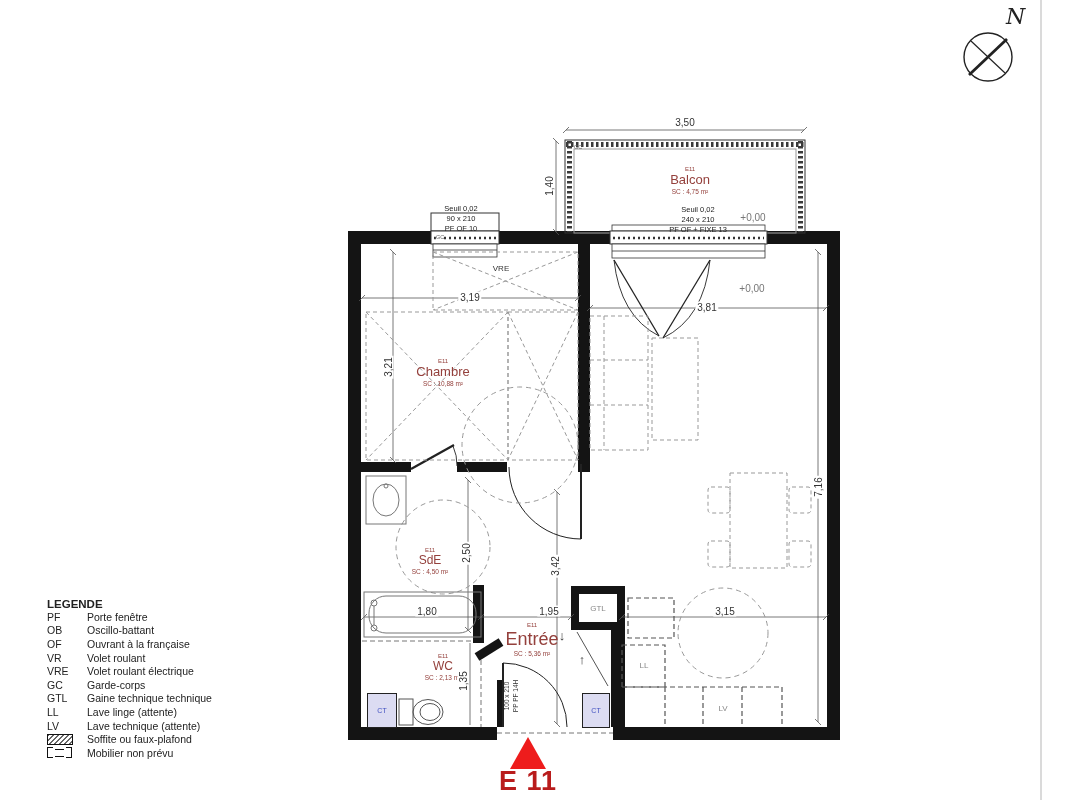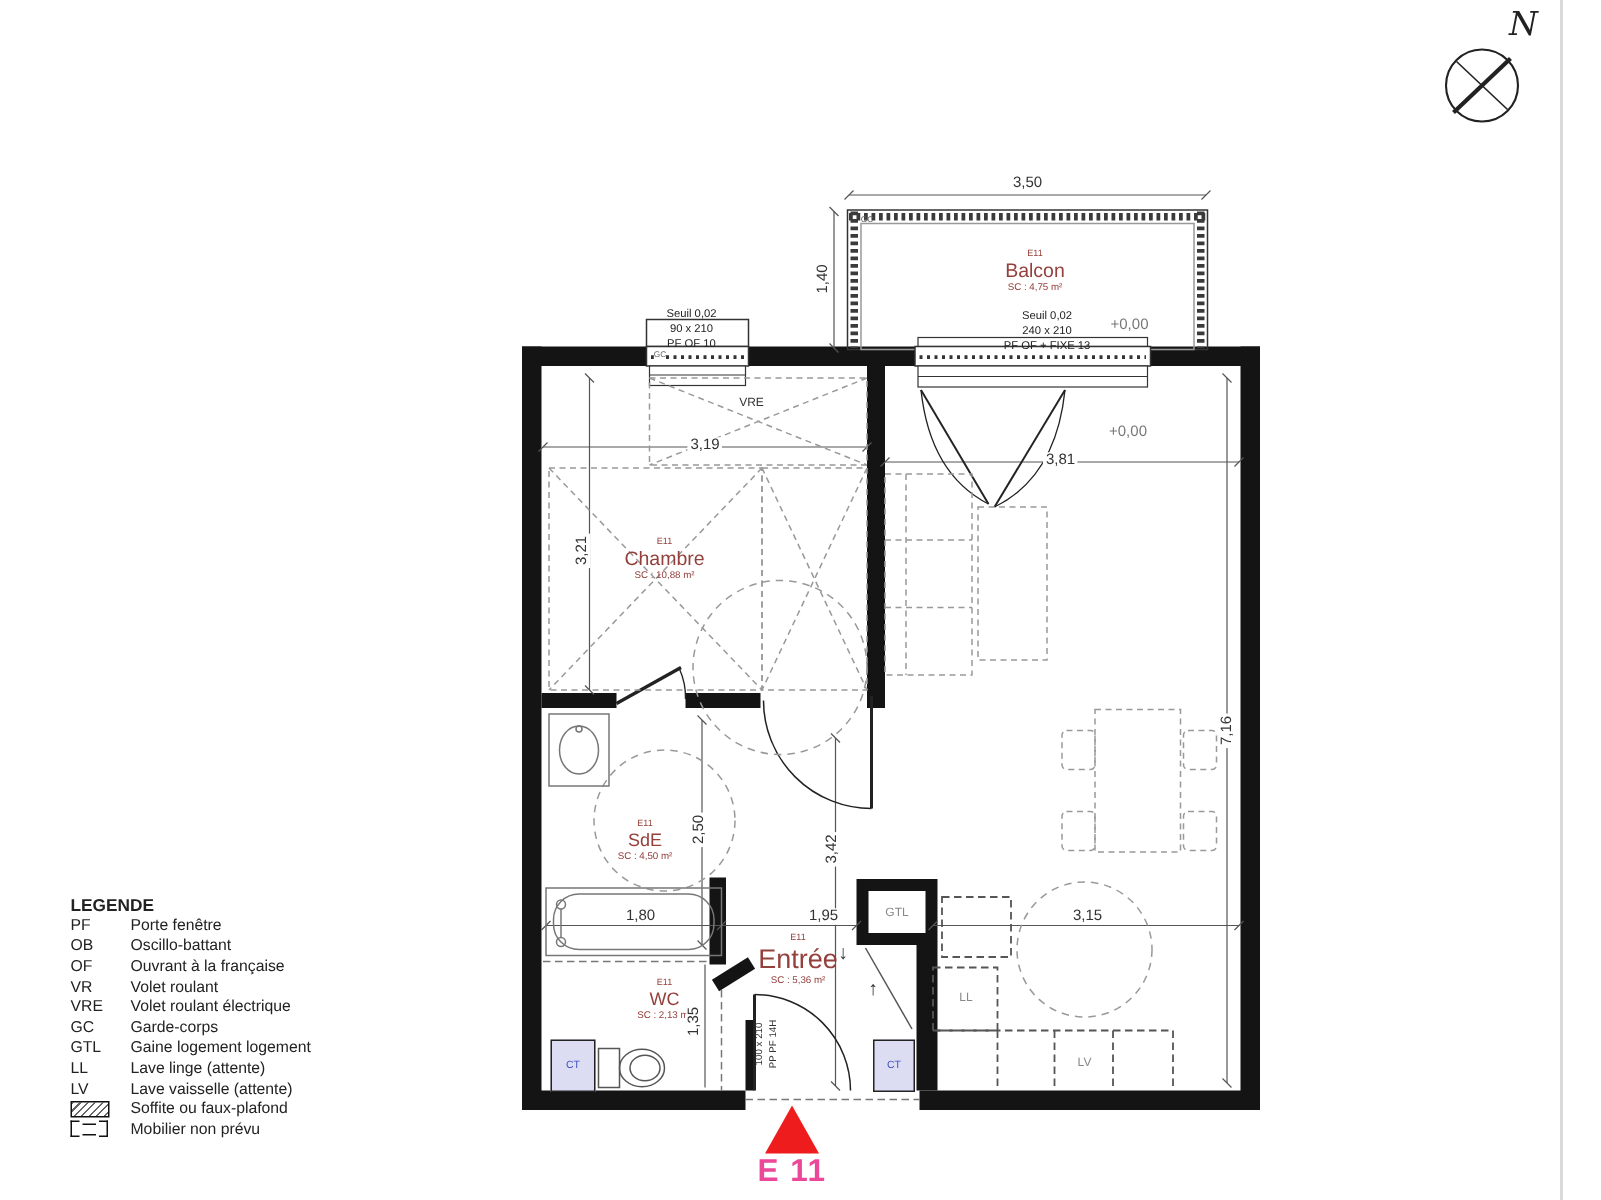--- a/index.html
+++ b/index.html
@@ -20,22 +20,22 @@
   .opening-label{position:absolute;transform:translate(-50%,-50%);text-align:center;
         font-size:7.5px;line-height:1.3;color:#222;white-space:nowrap;}
   .rotlabel{position:absolute;transform:translate(-50%,-50%) rotate(-90deg);
         text-align:center;font-size:6.5px;line-height:1.35;color:#333;white-space:nowrap;}
   .level{position:absolute;transform:translate(-50%,-50%);font-size:10px;color:#777;}
   .tag{position:absolute;transform:translate(-50%,-50%);color:#888;font-size:8px;}
   .tag.tiny{font-size:5.5px;color:#666;}
   .arrow{position:absolute;transform:translate(-50%,-50%);font-size:13px;color:#333;}
   .ct-box{position:absolute;background:#dcdcf2;border:1px solid #222;display:flex;
         align-items:center;justify-content:center;font-size:7px;color:#4050c0;}
-  .marker-label{position:absolute;transform:translate(-50%,-50%);color:#ec4899;
-        font-size:21px;font-weight:bold;letter-spacing:1px;}
+  .marker-label{position:absolute;transform:translate(-50%,-50%);color:#b91c1c;
+        font-size:27px;font-weight:bold;letter-spacing:1px;}
   .north{position:absolute;font-family:"DejaVu Serif",serif;font-style:italic;
         font-size:22px;color:#222;}
   .legend{position:absolute;left:47px;top:598px;width:270px;}
   .legend .title{font-size:11.5px;font-weight:bold;}
   .legend .row{display:flex;align-items:center;height:13.6px;font-size:10.5px;}
   .legend .abbr{width:40px;flex:none;}
   .legend .sym{width:40px;flex:none;display:flex;align-items:center;gap:2px;}
   .brk-l{width:5px;height:9px;border:1.5px solid #111;border-right:none;}
   .brk-m{width:9px;height:6px;border-top:1.5px solid #111;border-bottom:1.5px solid #111;}
   .brk-r{width:5px;height:9px;border:1.5px solid #111;border-left:none;}
@@ -296,29 +296,29 @@
     <div class="row">
       <span class="abbr">VRE</span>
       <span class="lbl">Volet roulant électrique</span>
     </div>
     <div class="row">
       <span class="abbr">GC</span>
       <span class="lbl">Garde-corps</span>
     </div>
     <div class="row">
       <span class="abbr">GTL</span>
-      <span class="lbl">Gaine logement logement</span>
+      <span class="lbl">Gaine technique technique</span>
     </div>
     <div class="row">
       <span class="abbr">LL</span>
       <span class="lbl">Lave linge (attente)</span>
     </div>
     <div class="row">
       <span class="abbr">LV</span>
-      <span class="lbl">Lave vaisselle (attente)</span>
+      <span class="lbl">Lave technique (attente)</span>
     </div>
     <div class="row">
       <span class="sym">
         <span class="hatchbox"></span>
       </span>
       <span class="lbl">Soffite ou faux-plafond</span>
     </div>
     <div class="row">
       <span class="sym">
         <span class="brk-l"></span>

